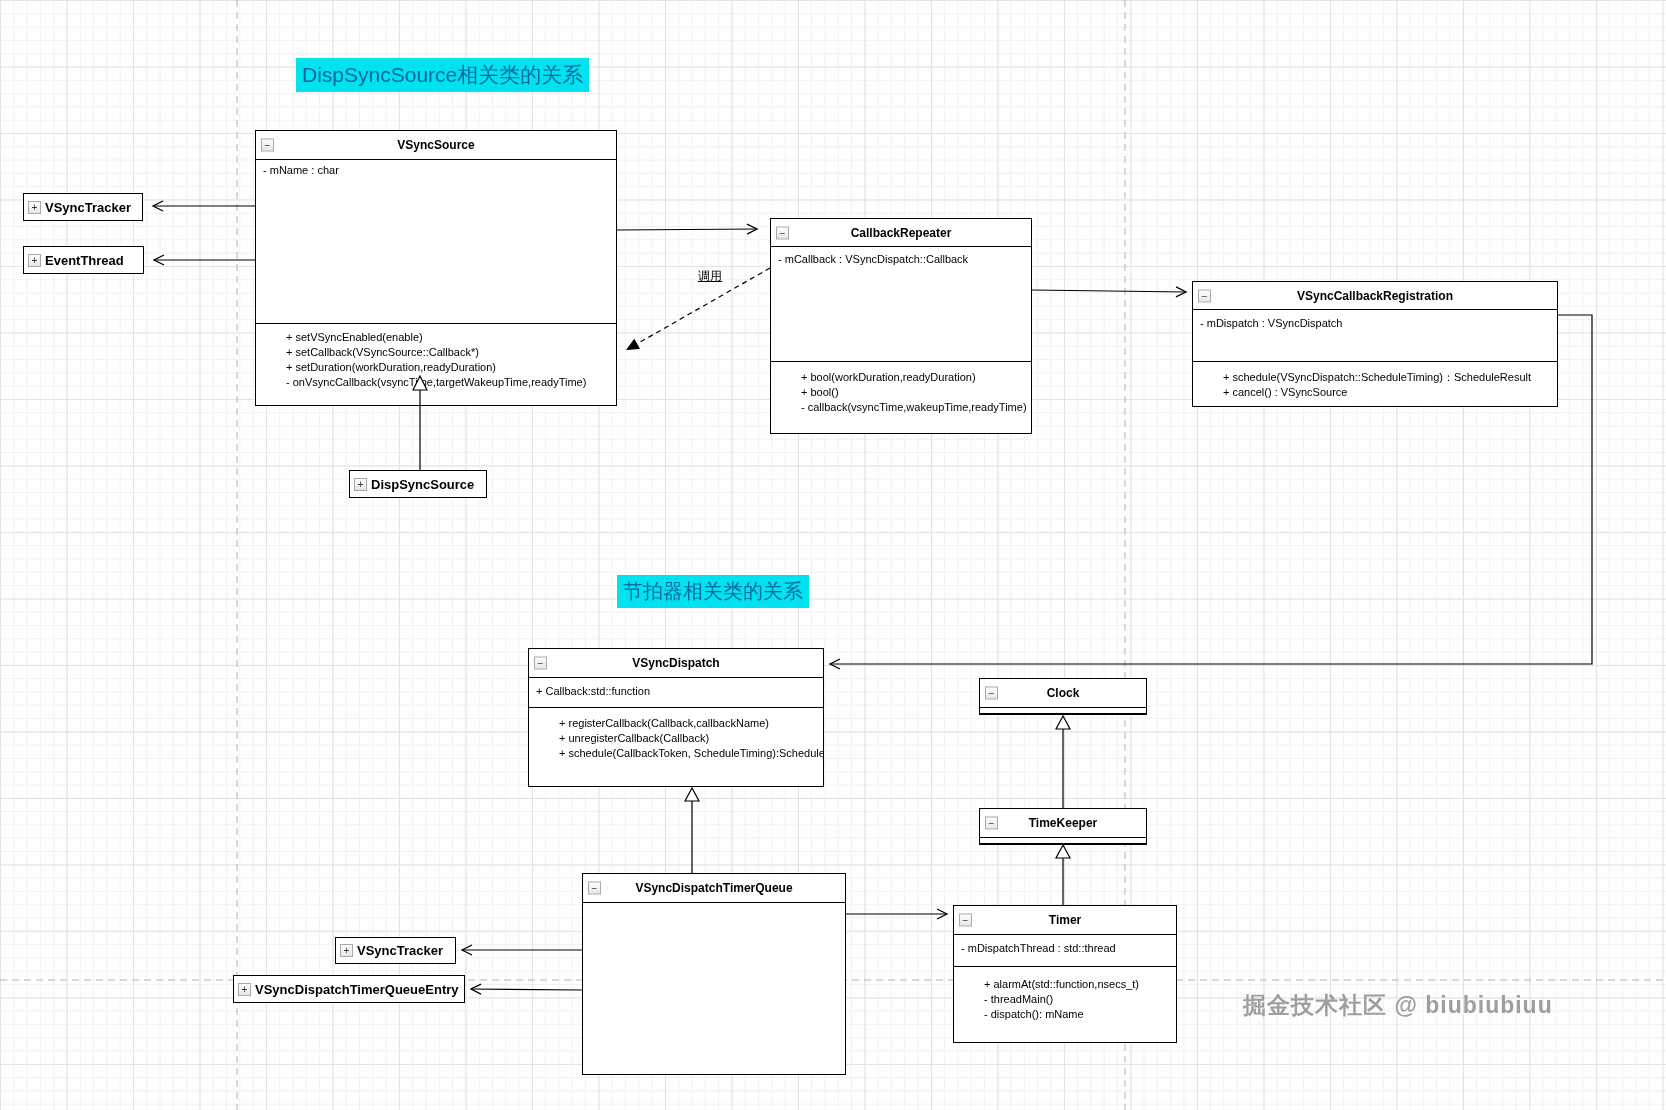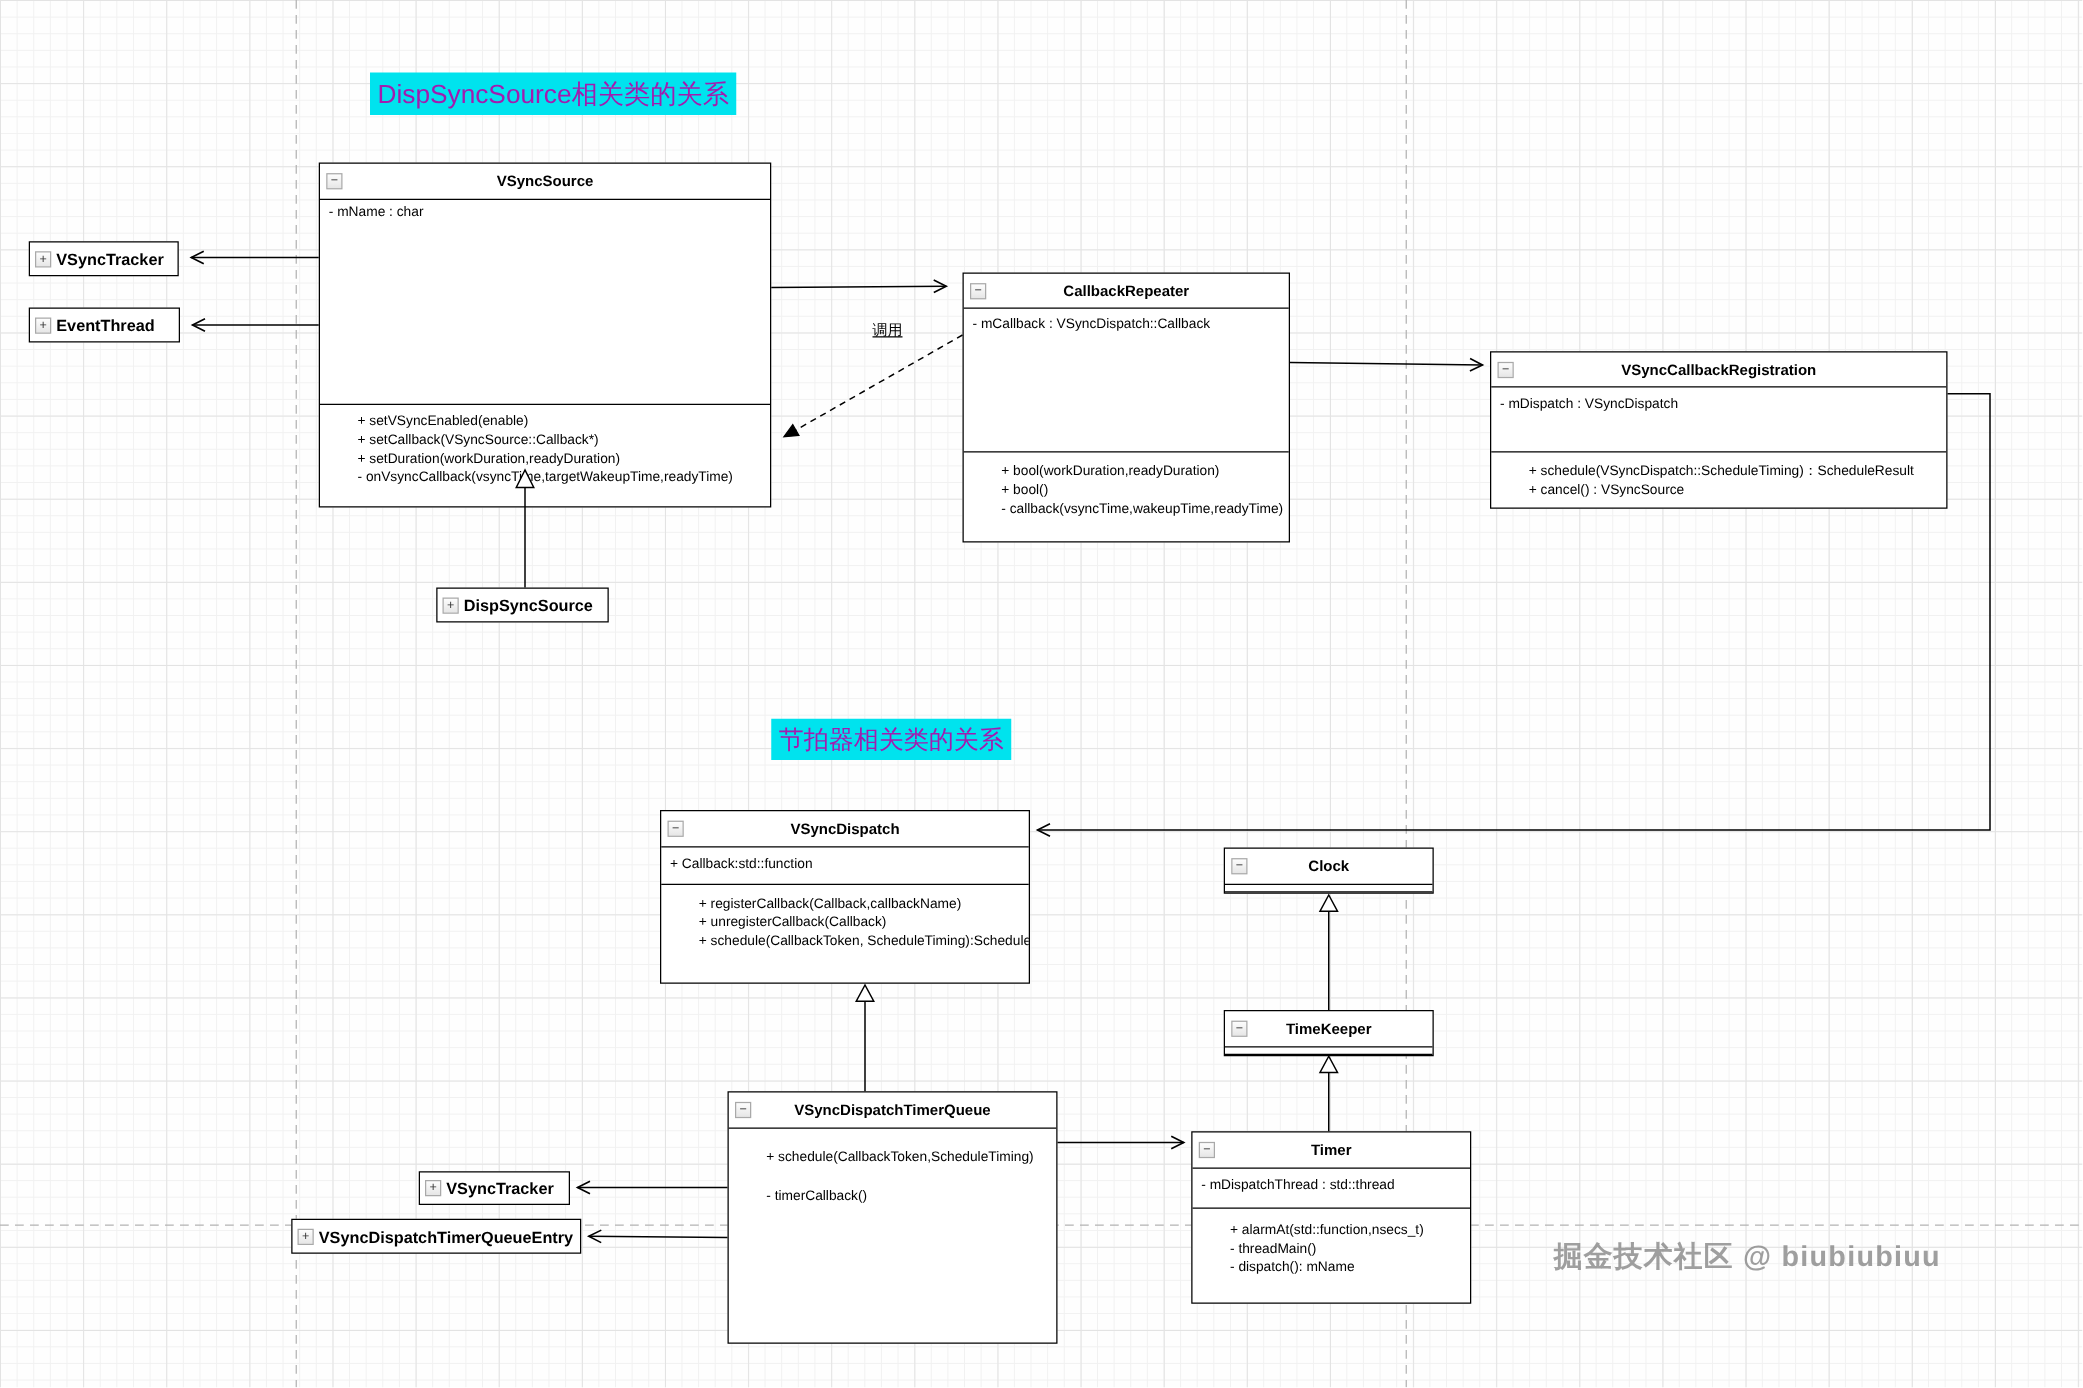--- a/index.html
+++ b/index.html
@@ -34,26 +34,26 @@
         display:flex;align-items:center;padding-left:4px;z-index:3;}
   .sbox .stog{position:static;transform:none;flex:none;width:13px;height:13px;
         box-sizing:border-box;border:1px solid #a9a9a9;background:linear-gradient(#fdfdfd,#e6e6e6);
         font-size:10px;line-height:11px;text-align:center;color:#333;}
   .sbox .slab{font-weight:bold;font-size:13px;margin-left:4px;white-space:nowrap;}
   .mini{position:absolute;background:#fff;border:1px solid #000;box-sizing:border-box;
         display:flex;flex-direction:column;z-index:3;}
   .mini-title{position:relative;height:28px;border-bottom:1px solid #000;display:flex;
         align-items:center;justify-content:center;font-weight:bold;font-size:12px;flex:none;}
   .mini-strip{height:5px;border-bottom:1px solid #000;flex:none;}
-  .sect-title{position:absolute;background:#00e3ee;color:#a21caf;padding:3px 6px;
+  .sect-title{position:absolute;background:#00e3ee;color:#0369a1;padding:3px 6px;
         white-space:nowrap;z-index:4;}
   #title1{left:296px;top:58px;font-size:21px;}
   #title2{left:617px;top:575px;font-size:20px;text-align:right;}
   .edge-label{position:absolute;font-size:12px;z-index:5;background:transparent;}
-  #invoke-label{left:698px;top:256px;text-decoration:underline;}
+  #invoke-label{left:698px;top:268px;text-decoration:underline;}
   #watermark{position:absolute;left:1243px;top:990px;font-size:23px;font-weight:bold;
         color:rgba(135,135,135,0.8);letter-spacing:1px;z-index:7;white-space:nowrap;}
 </style>
 </head>
 <body>
 
 <div id="canvas">
 
   <svg id="guides" class="layer" width="1666" height="1110">
     <line x1="237" y1="0" x2="237" y2="1110" stroke="#b3b3b3" stroke-width="1" stroke-dasharray="7 5"></line>
@@ -153,25 +153,20 @@
       <span>TimeKeeper</span>
     </div>
     <div class="mini-strip"></div>
   </div>
 
   <div class="uml" style="left:582px;top:873px;width:264px;height:202px">
     <div class="uml-h" style="height:28px">
       <span class="tog">−</span>
       <span class="uml-t">VSyncDispatchTimerQueue</span>
     </div>
-    <div class="sec last" style="padding-top:16px;line-height:15.5px">
-        <div class="mline">+ schedule(CallbackToken,ScheduleTiming)</div>
-        <div class="mline">&nbsp;</div>
-        <div class="mline">- timerCallback()</div>
-      </div>
   </div>
 
   <div class="uml" style="left:953px;top:905px;width:224px;height:138px">
     <div class="uml-h" style="height:28px">
       <span class="tog">−</span>
       <span class="uml-t">Timer</span>
     </div>
     <div class="sec" style="height:32px;padding-top:6px">
         <div class="mline">- mDispatchThread : std::thread</div>
       </div>

